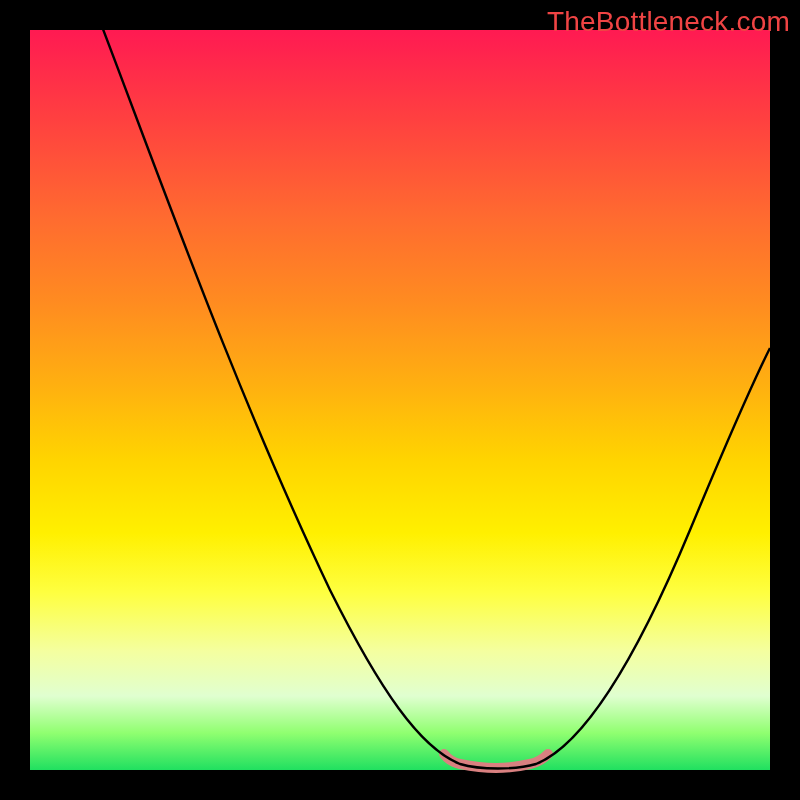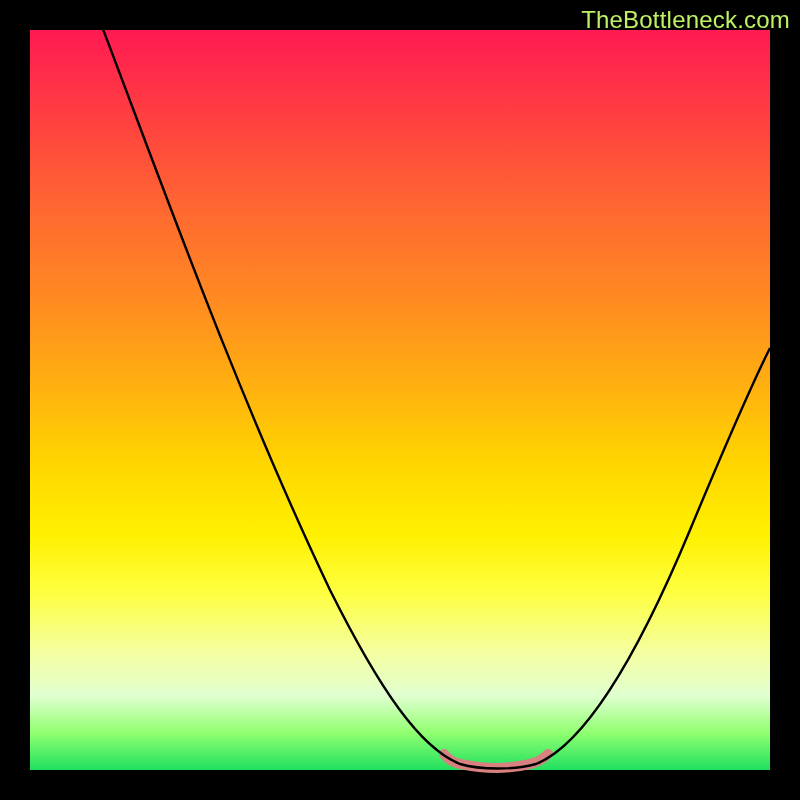--- a/index.html
+++ b/index.html
@@ -37,22 +37,22 @@
       #f4ffa0 84%,
       #e0ffd0 90%,
       #90ff70 95%,
       #20e060 100%
     );
   }
   .watermark {
     position: absolute;
     top: 6px;
     right: 10px;
-    color: #bef264;
-    font-size: 24px;
+    color: #ef4444;
+    font-size: 28px;
     font-weight: 500;
     letter-spacing: 0.2px;
   }
   svg.curve {
     position: absolute;
     left: 30px;
     top: 30px;
     width: 740px;
     height: 740px;
     overflow: visible;

